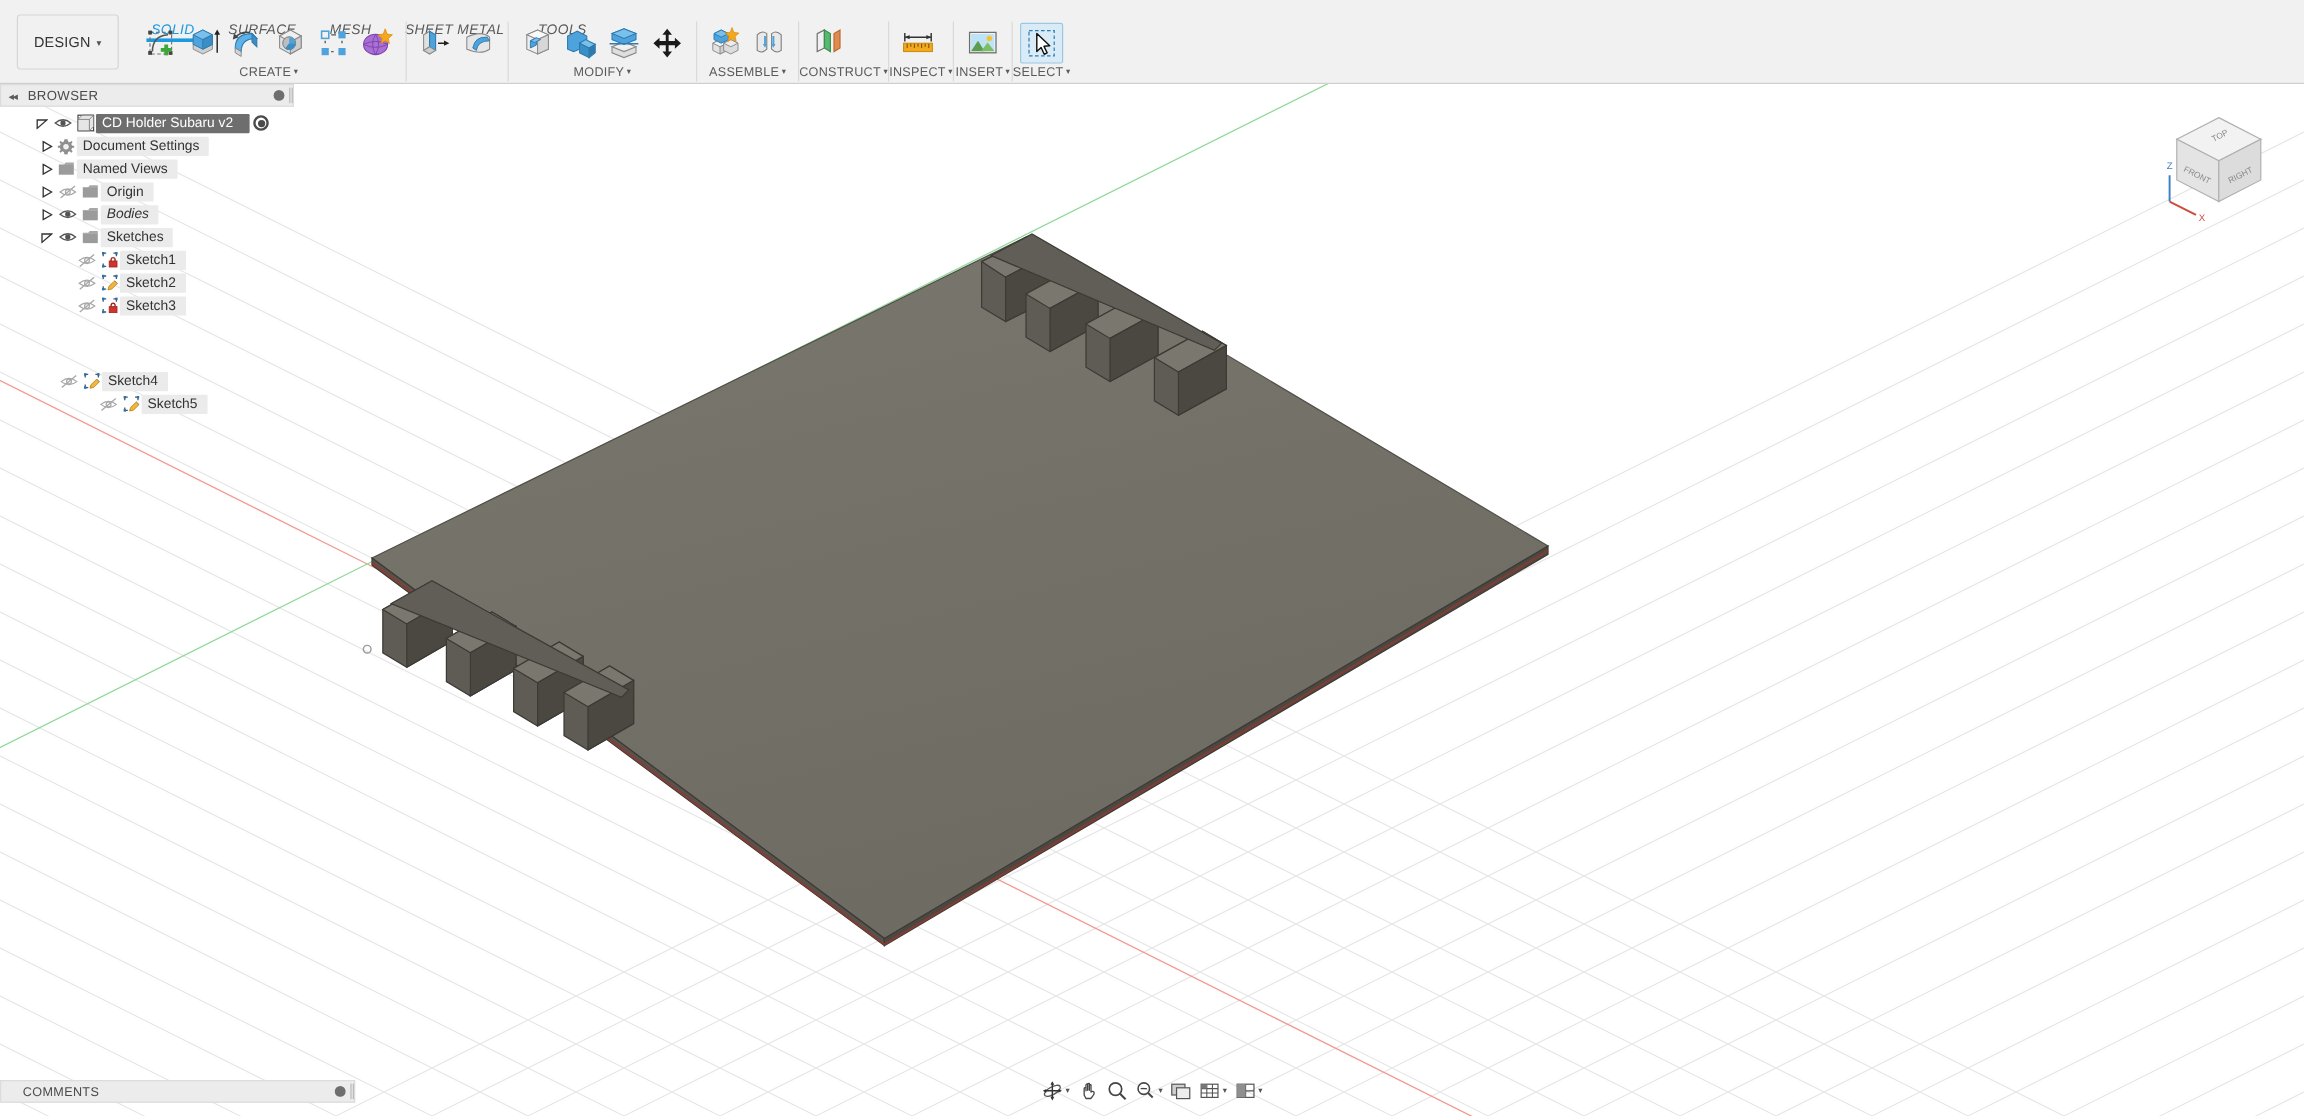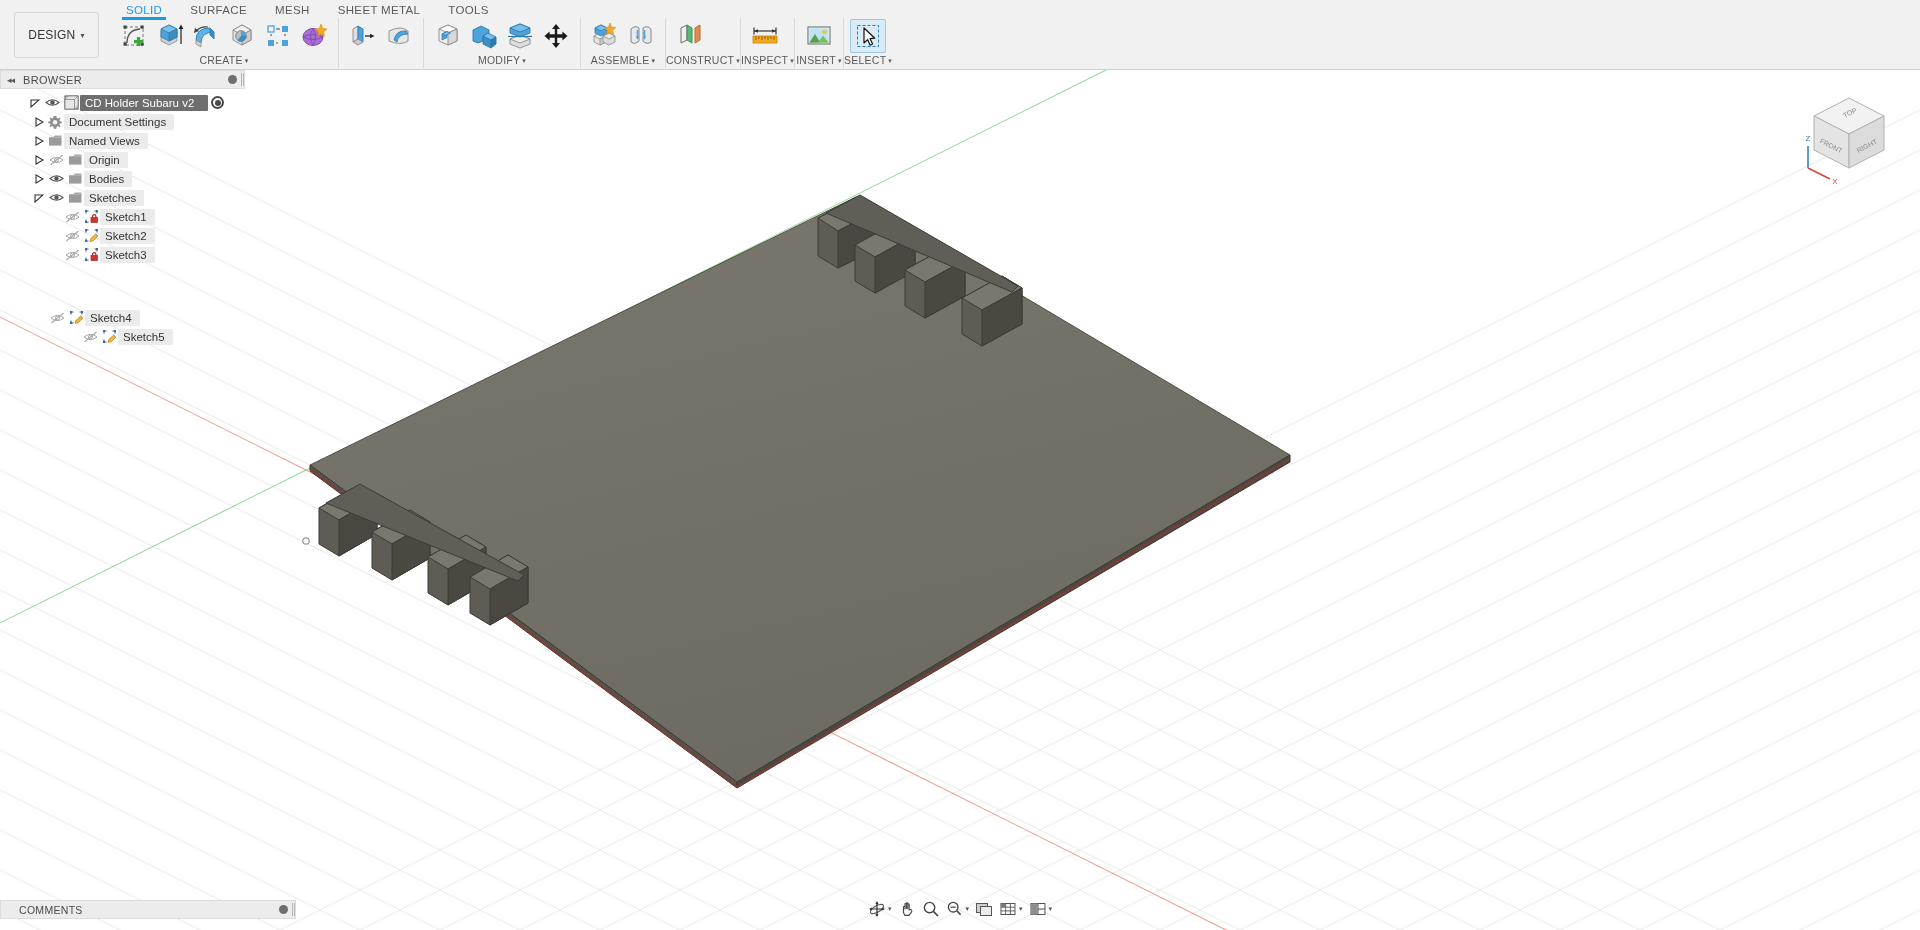--- a/index.html
+++ b/index.html
@@ -21,21 +21,21 @@
     z-index: 40;
   }
   .design-btn {
     position:absolute; left:14px; top:12px; width:85px; height:46px;
     border:1px solid #d6d6d6; border-radius:3px; background:#f1f1f1;
     display:flex; align-items:center; justify-content:center;
     font-size:12px; color:#333; letter-spacing:.2px;
   }
   .design-btn .caret { margin-left:5px; font-size:8px; color:#555; }
 
-  .tabs { position:absolute; left:112px; top:1px; height:18px; display:flex; }
+  .tabs { position:absolute; left:112px; top:16px; height:18px; display:flex;font-style:italic; }
   .tab {
     height:18px; padding:0 14px; font-size:11.5px; color:#5a5a5a;
     display:flex; align-items:center; letter-spacing:.35px;
     position:relative;
   }
   .tab.active { color:#1a9ae1; }
   .tab.active::after {
     content:""; position:absolute; left:10px; right:10px; bottom:-1px;
     height:3px; background:#1a9ae1;
   }
@@ -646,21 +646,21 @@
           </span>
           <span class="nicon">
             <svg width="15" height="13" viewBox="0 0 15 13">
               <path d="M1 3 L5.5 3 L6.8 1.4 L13.5 1.4 L13.5 3.6 L1 3.6 Z" fill="#a8a8a8"></path>
               <rect x="1" y="3.4" width="12.5" height="8.2" fill="#9b9b9b"></rect>
             </svg>
           </span>
           <span class="nlabel">Origin</span>
         </div>
 
-        <div class="node" style="padding-left:32px;">
+        <div class="node" style="padding-left:32px;font-style:italic;">
           <span class="twisty">
             <svg width="10" height="10" viewBox="0 0 10 10">
                 <polygon points="2,1 9,5 2,9" fill="none" stroke="#333" stroke-width="1.1"></polygon>
               </svg>
           </span>
           <span class="eye">
             <svg width="15" height="11" viewBox="0 0 15 11">
               <path d="M1 5.5 Q7.5 0 14 5.5 Q7.5 11 1 5.5 Z" fill="none" stroke="#555" stroke-width="1.1"></path>
               <circle cx="7.5" cy="5.5" r="2.2" fill="#555"></circle>
             </svg>

